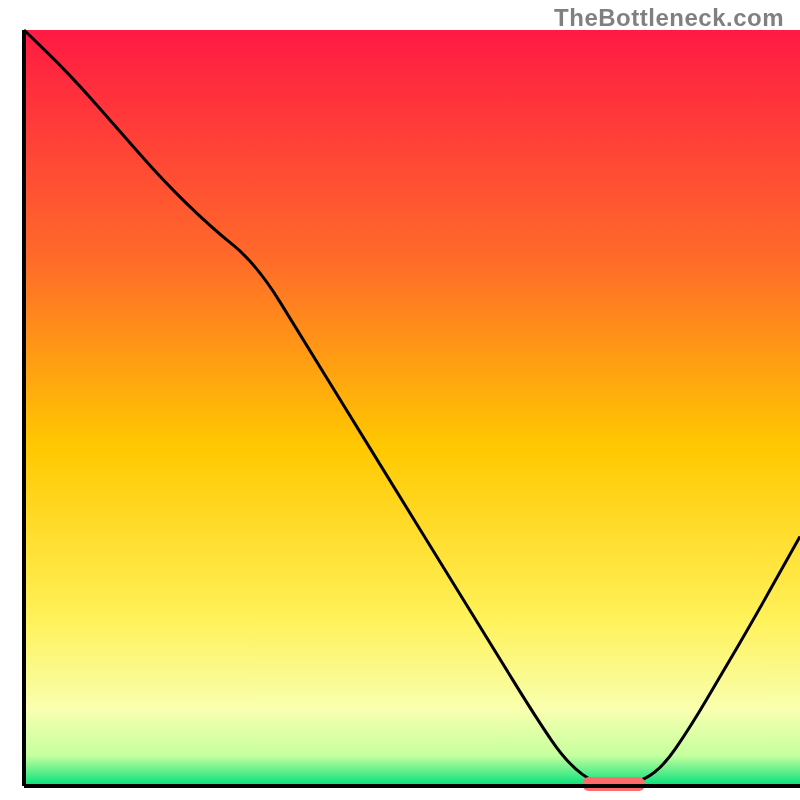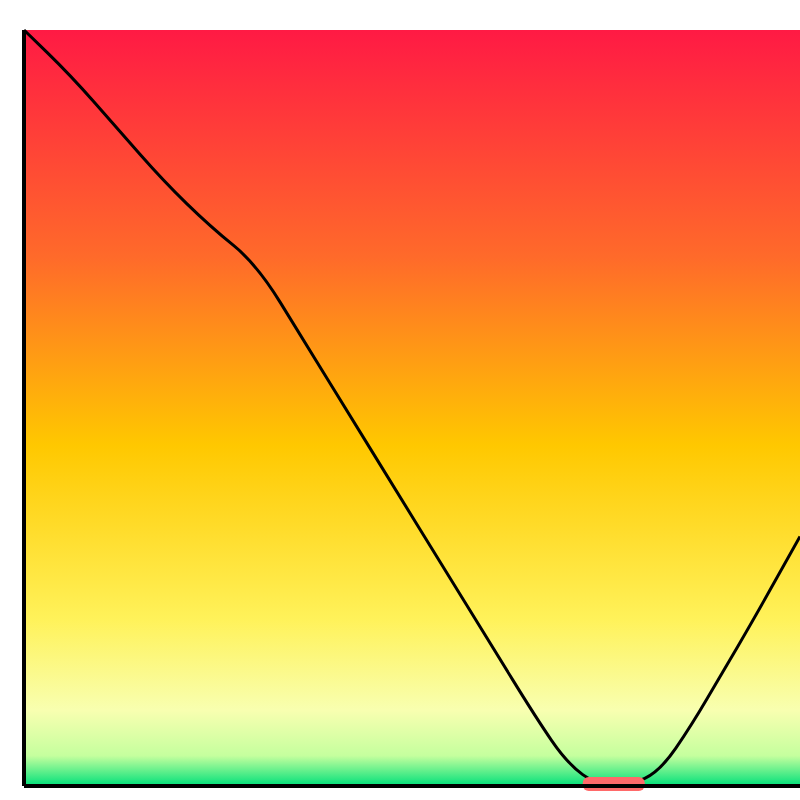--- a/index.html
+++ b/index.html
@@ -29,20 +29,21 @@
     position: absolute;
     top: 0;
     left: 0;
   }
 </style>
 </head>
 <body>
 
 <div class="chart-wrap">
 
+  <div class="watermark">TheBottleneck.com</div>
 
   <svg class="plot" width="800" height="800" viewBox="0 0 800 800">
     <defs>
       <linearGradient id="bg-grad" x1="0" y1="0" x2="0" y2="1">
           <stop offset="0%" stop-color="#ff1a44"></stop>
           <stop offset="30%" stop-color="#ff6a2a"></stop>
           <stop offset="55.00000000000001%" stop-color="#ffc800"></stop>
           <stop offset="78%" stop-color="#fff25a"></stop>
           <stop offset="90%" stop-color="#f8ffb0"></stop>
           <stop offset="96%" stop-color="#c5ff9e"></stop>

